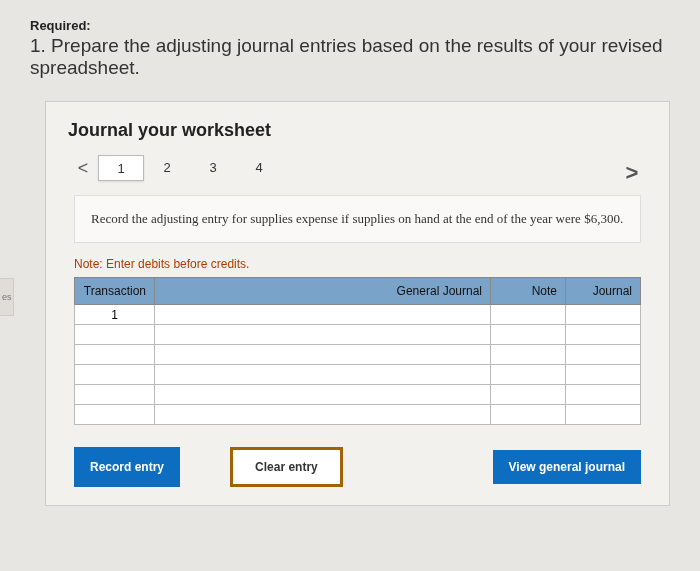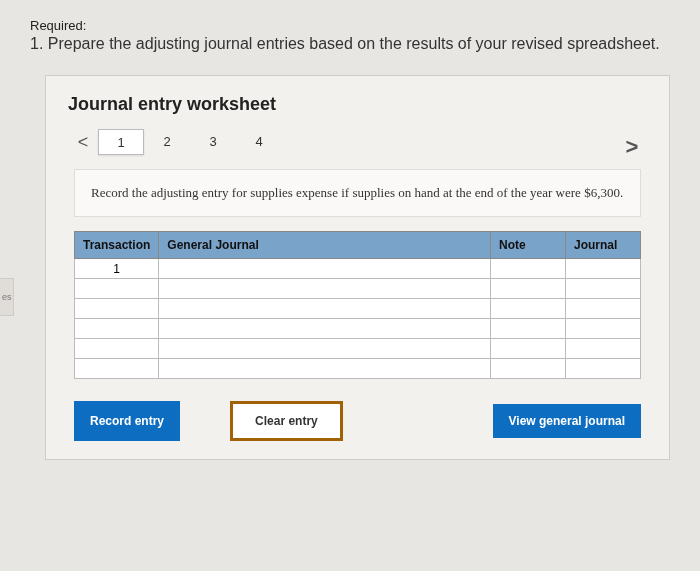--- a/index.html
+++ b/index.html
@@ -5,22 +5,22 @@
     * { box-sizing: border-box; margin: 0; padding: 0; }
     body {
       font-family: Arial, Helvetica, sans-serif;
       background: #e8e6e3;
       width: 700px;
       height: 571px;
       overflow: hidden;
       position: relative;
     }
     .page { padding: 18px 30px 0 30px; }
-    .required-label { font-weight: normal; font-size: 13px; color: #222; }
-    .instructions { font-size: 16px; color: #333; margin-top: 2px; margin-bottom: 22px; }
+    .required-label { font-weight: bold; font-size: 13px; color: #222; }
+    .instructions { font-size: 19px; color: #333; margin-top: 2px; margin-bottom: 22px; }
     .btn-primary {
       background: #0d6dc1;
       color: #fff;
       border: none;
       padding: 10px 16px;
       font-size: 12px;
       font-weight: bold;
       cursor: pointer;
     }
     .btn-view-list { margin-left: 15px; }
@@ -51,23 +51,23 @@
       border: 1px solid #ddd; background: #faf9f7;
       padding: 14px 16px; font-size: 13px; color: #333;
       margin: 0 6px 14px 6px; line-height: 1.4; font-family: Liberation Serif, serif;
     }
     .note { color: #b23a00; font-size: 12px; margin: 0 6px 6px 6px; }
     .grid {
       border-collapse: collapse; width: calc(100% - 12px); margin: 0 6px;
       background: #fff;
     }
     .grid th {
-      background: #7aa3c9; color: #111; font-weight: bold;
+      background: #7aa3c9; color: #111; font-weight: normal;
       font-size: 12px; padding: 6px 8px; border: 1px solid #888;
-      text-align: left;
+      text-align: right;
     }
     .grid td {
       border: 1px solid #bbb; height: 20px; font-size: 12px;
       text-align: center; padding: 2px 6px;
     }
     .col-trans { width: 80px; }
     .col-dc { width: 75px; }
     .actions-row {
       display: flex; align-items: center; gap: 17px;
       margin: 22px 6px 0 6px; justify-content: space-between;
@@ -91,33 +91,34 @@
 <div class="left-stub">
   <span>es</span>
 </div>
 
 <div class="page">
   <div class="required-label">Required:</div>
   <div class="instructions">1. Prepare the adjusting journal entries based on the results of your revised spreadsheet.</div>
 
 
   <div class="worksheet-card">
-    <div class="worksheet-title">Journal entry worksheet</div>
+    <div class="worksheet-title">Journal your worksheet</div>
 
     <div class="tabs-row">
       <div class="chevron">&lt;</div>
       <div class="tab active">1</div>
       <div class="tab">2</div>
       <div class="tab">3</div>
       <div class="tab">4</div>
     </div>
     <div class="chevron chevron-right">&gt;</div>
 
     <div class="prompt-box">Record the adjusting entry for supplies expense if supplies on hand at the end of the year were $6,300.</div>
 
+    <div class="note">Note: Enter debits before credits.</div>
 
     <table class="grid">
       <thead>
         <tr>
           <th class="col-trans">Transaction</th>
           <th>General Journal</th>
           <th class="col-dc">Note</th>
           <th class="col-dc">Journal</th>
         </tr>
       </thead>

